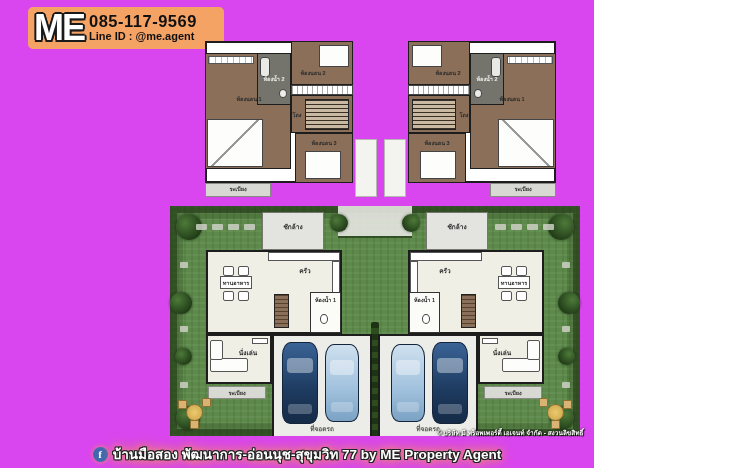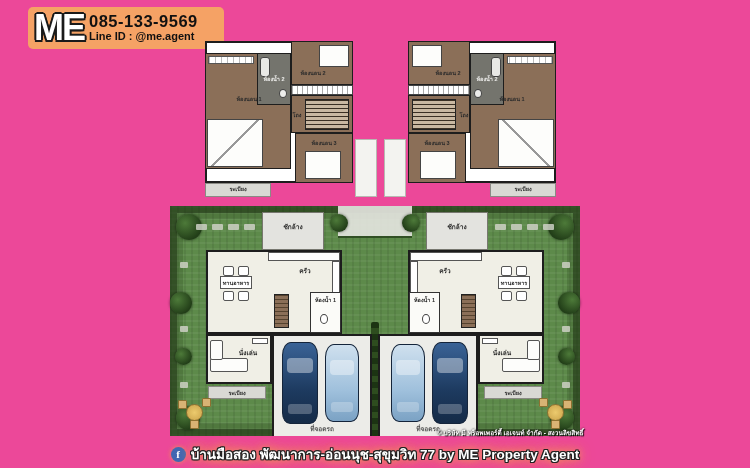--- a/index.html
+++ b/index.html
@@ -1,17 +1,17 @@
 <!DOCTYPE html>
 <html><head>
 <meta charset="utf-8">
 <style>
   html,body{margin:0;padding:0;background:#fff;}
   body{font-family:"Liberation Sans","DejaVu Sans",sans-serif;}
-  #flyer{position:relative;width:750px;height:468px;background:#ec4899;overflow:hidden;}
+  #flyer{position:relative;width:594px;height:468px;background:#d946ef;overflow:hidden;}
 
   
   .logo{position:absolute;left:28px;top:7px;width:196px;height:42px;background:#F5A265;
         border-radius:5px;display:flex;align-items:center;padding:0 6px;box-sizing:border-box;}
   .logo-me{font-size:36px;font-weight:800;color:#fff;letter-spacing:-2px;line-height:1;
         text-shadow:-2px 0 #1a1a1a,2px 0 #1a1a1a,0 -2px #1a1a1a,0 2px #1a1a1a,
         -1.5px -1.5px #1a1a1a,1.5px 1.5px #1a1a1a,-1.5px 1.5px #1a1a1a,1.5px -1.5px #1a1a1a;}
   .logo-contact{margin-left:5px;display:flex;flex-direction:column;justify-content:center;}
   .logo-phone{font-size:16.5px;font-weight:800;color:#111;line-height:1.1;letter-spacing:.5px;}
   .logo-line{font-size:11px;font-weight:800;color:#111;line-height:1.2;}
@@ -103,21 +103,21 @@
                   0 0 7px #F09A4C,0 0 12px #F09A4C,0 0 16px #F5A265;text-align:center;}
 </style>
 </head>
 <body>
 
 <div id="flyer">
 
   <div class="logo">
     <div class="logo-me">ME</div>
     <div class="logo-contact">
-      <div class="logo-phone">085-133-9569</div>
+      <div class="logo-phone">085-117-9569</div>
       <div class="logo-line">Line ID : @me.agent</div>
     </div>
   </div>
 
   <div class="uplan" style="left:199px;">
     <div class="rm u-outer"></div>
     <div class="rm u-bed1"></div>
     <div class="rm nf u-closet"></div>
     <div class="rm u-bath"></div>
     <div class="rm nf u-tub"></div>

